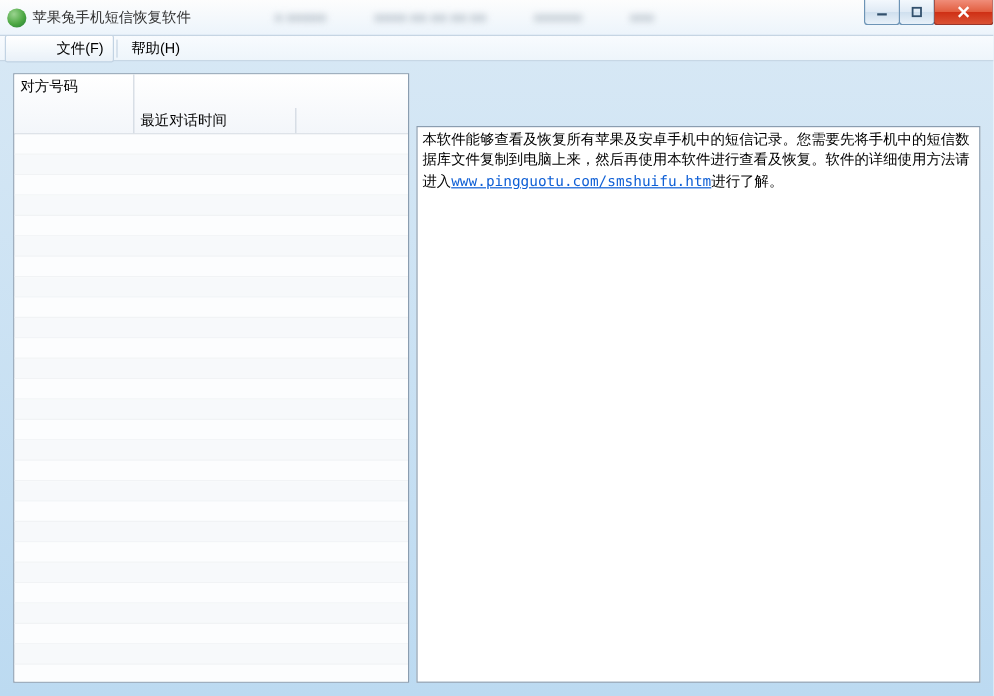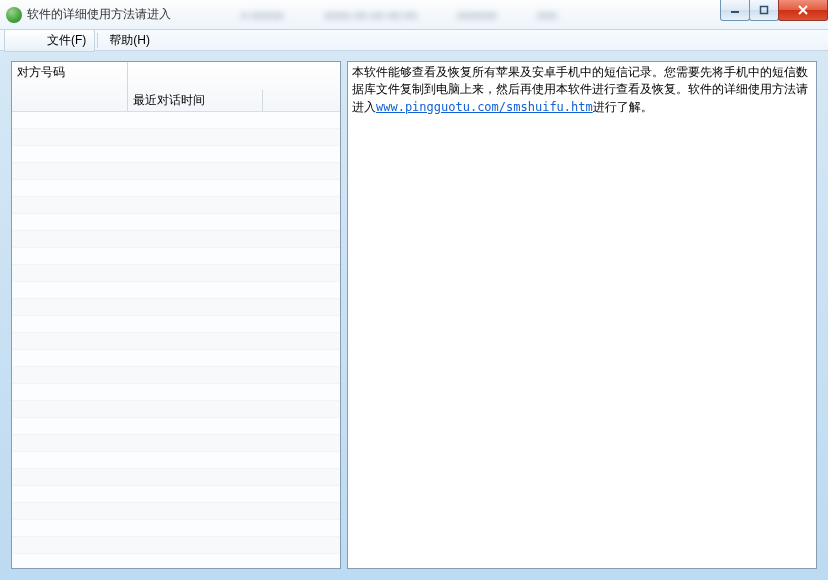--- a/index.html
+++ b/index.html
@@ -23,43 +23,43 @@
   
   .menubar { height: 21px; background: linear-gradient(to bottom,#f8fbfe,#eef5fb); border-bottom:1px solid #c7d7e5; display:flex; align-items:center; padding:0 4px; gap:0; }
   .menu-item { padding:2px 8px; border:1px solid transparent; border-radius:2px; cursor:default; }
   .menu-item.first { border-color:#c2d3e3; background:linear-gradient(to bottom,#ffffff,#e9f1f8);padding-left:42px; }
   .menu-sep { width:1px; height:15px; background:#c6d5e3; margin:0 2px; }
   
   
   .client { position:absolute; left:11px; right:11px; top:61px; bottom:11px; display:flex; gap:6px; }
   .panel { background:#ffffff; border:1px solid #8a9db0; }
   .left { flex:0 0 330px; display:flex; flex-direction:column; }
-  .right { flex:1 1 auto; overflow:hidden; padding:2px 4px; line-height:1.45; }
+  .right { flex:1 1 auto; overflow:hidden; padding:2px 4px; line-height:1.45;margin-top:44px; }
   .right .link { color:#1060d6; text-decoration:underline; font-family:"SimSun", monospace; }
   
   
   .list-header { display:flex; border-bottom:1px solid #d6dde4; background:linear-gradient(to bottom,#ffffff,#f3f6fa); }
   .col-h { border-right:1px solid #d0d8e0; padding:2px 5px; font-size:12px; white-space:nowrap; overflow:hidden; }
-  .col-h:nth-child(1){ width:116px; }
+  .col-h:nth-child(1){ width:100px; }
   .col-h:nth-child(2){ width:135px;margin-top:28px; }
   .col-h:nth-child(3){ flex:1; }
   
   
   .rows { flex:1; overflow:hidden; }
   .row { height:17px; border-bottom:1px solid #f1f3f5; }
   .row:nth-child(odd){ background:#fcfdfe; }
   .row:nth-child(even){ background:#f7f9fb; }
   .right-text { color:#000; }
 </style>
 </head>
 <body>
 
 <div class="titlebar">
   <span class="app-icon"></span>
-  <span class="title-text">软件的详细使用方法请进入</span>
+  <span class="title-text">苹果兔手机短信恢复软件</span>
   <div class="blur-zone">
     <span>■ ■■■■■</span>
     <span>■■■■-■■-■■ ■■:■■</span>
     <span>■■■■■■</span>
     <span>■■■</span>
   </div>
   <div class="win-controls">
     <div class="win-btn min">
       <svg width="10" height="10">
           <line x1="1" y1="7" x2="9" y2="7" stroke-width="2"></line>

